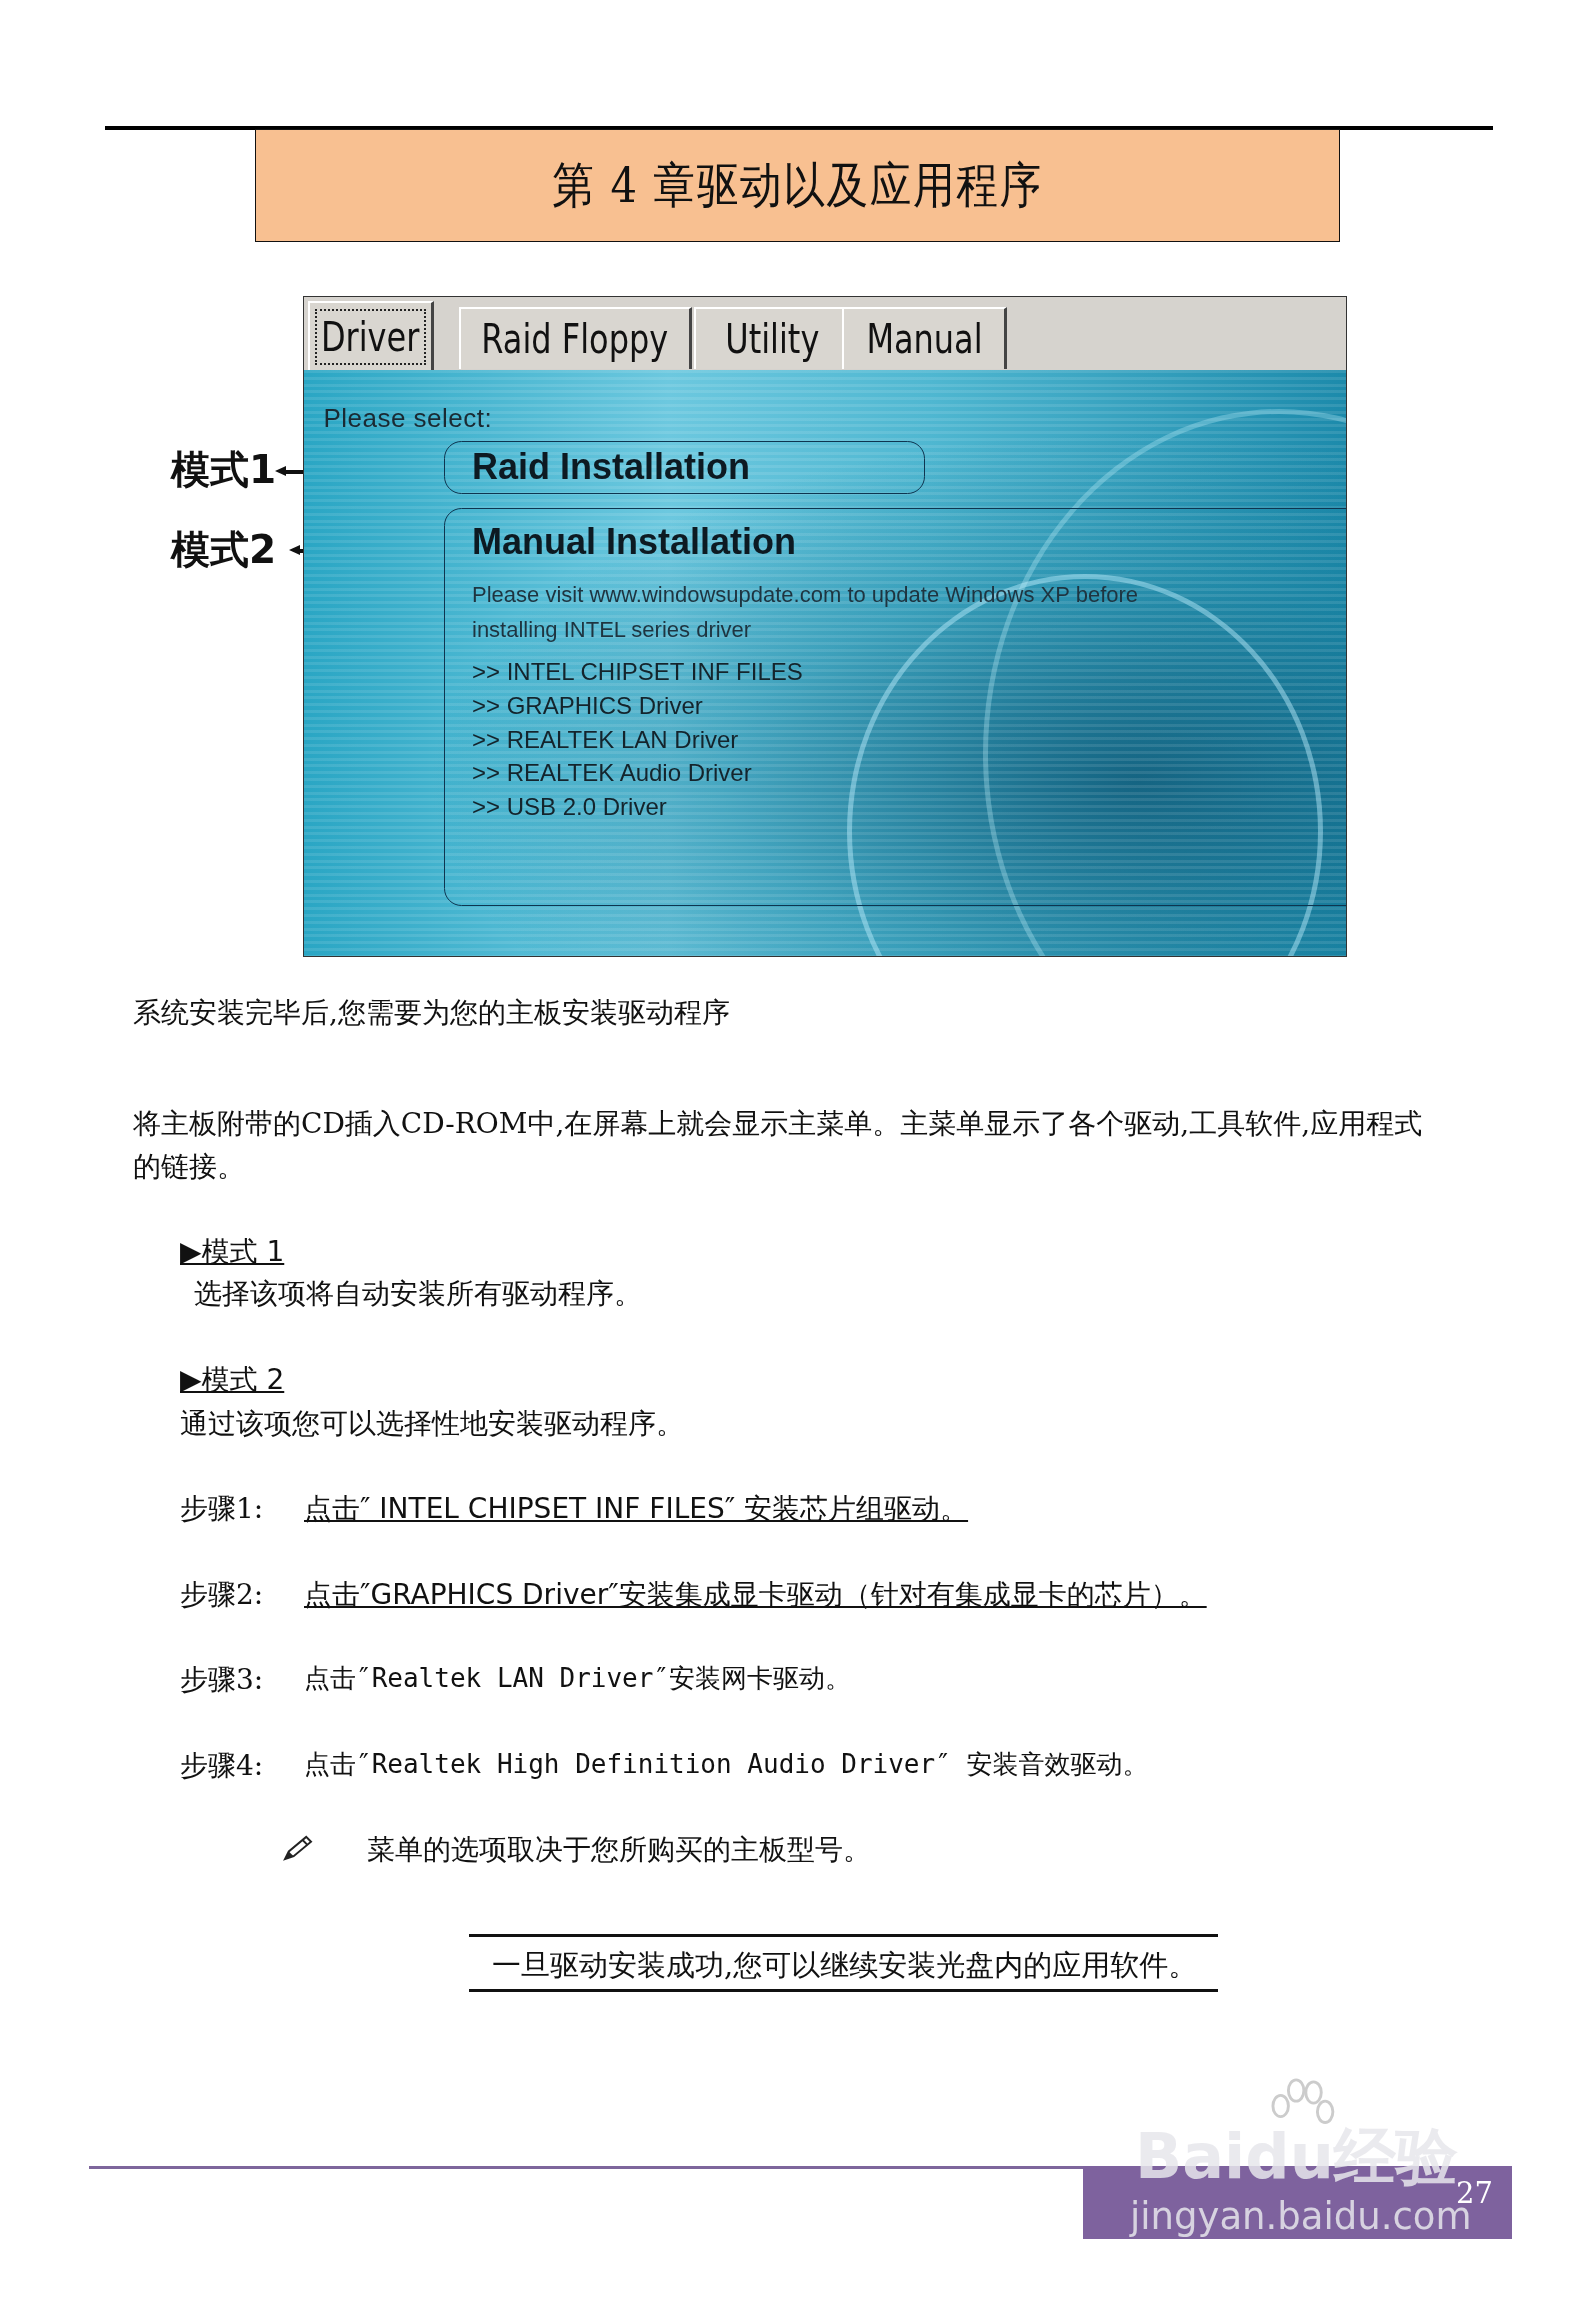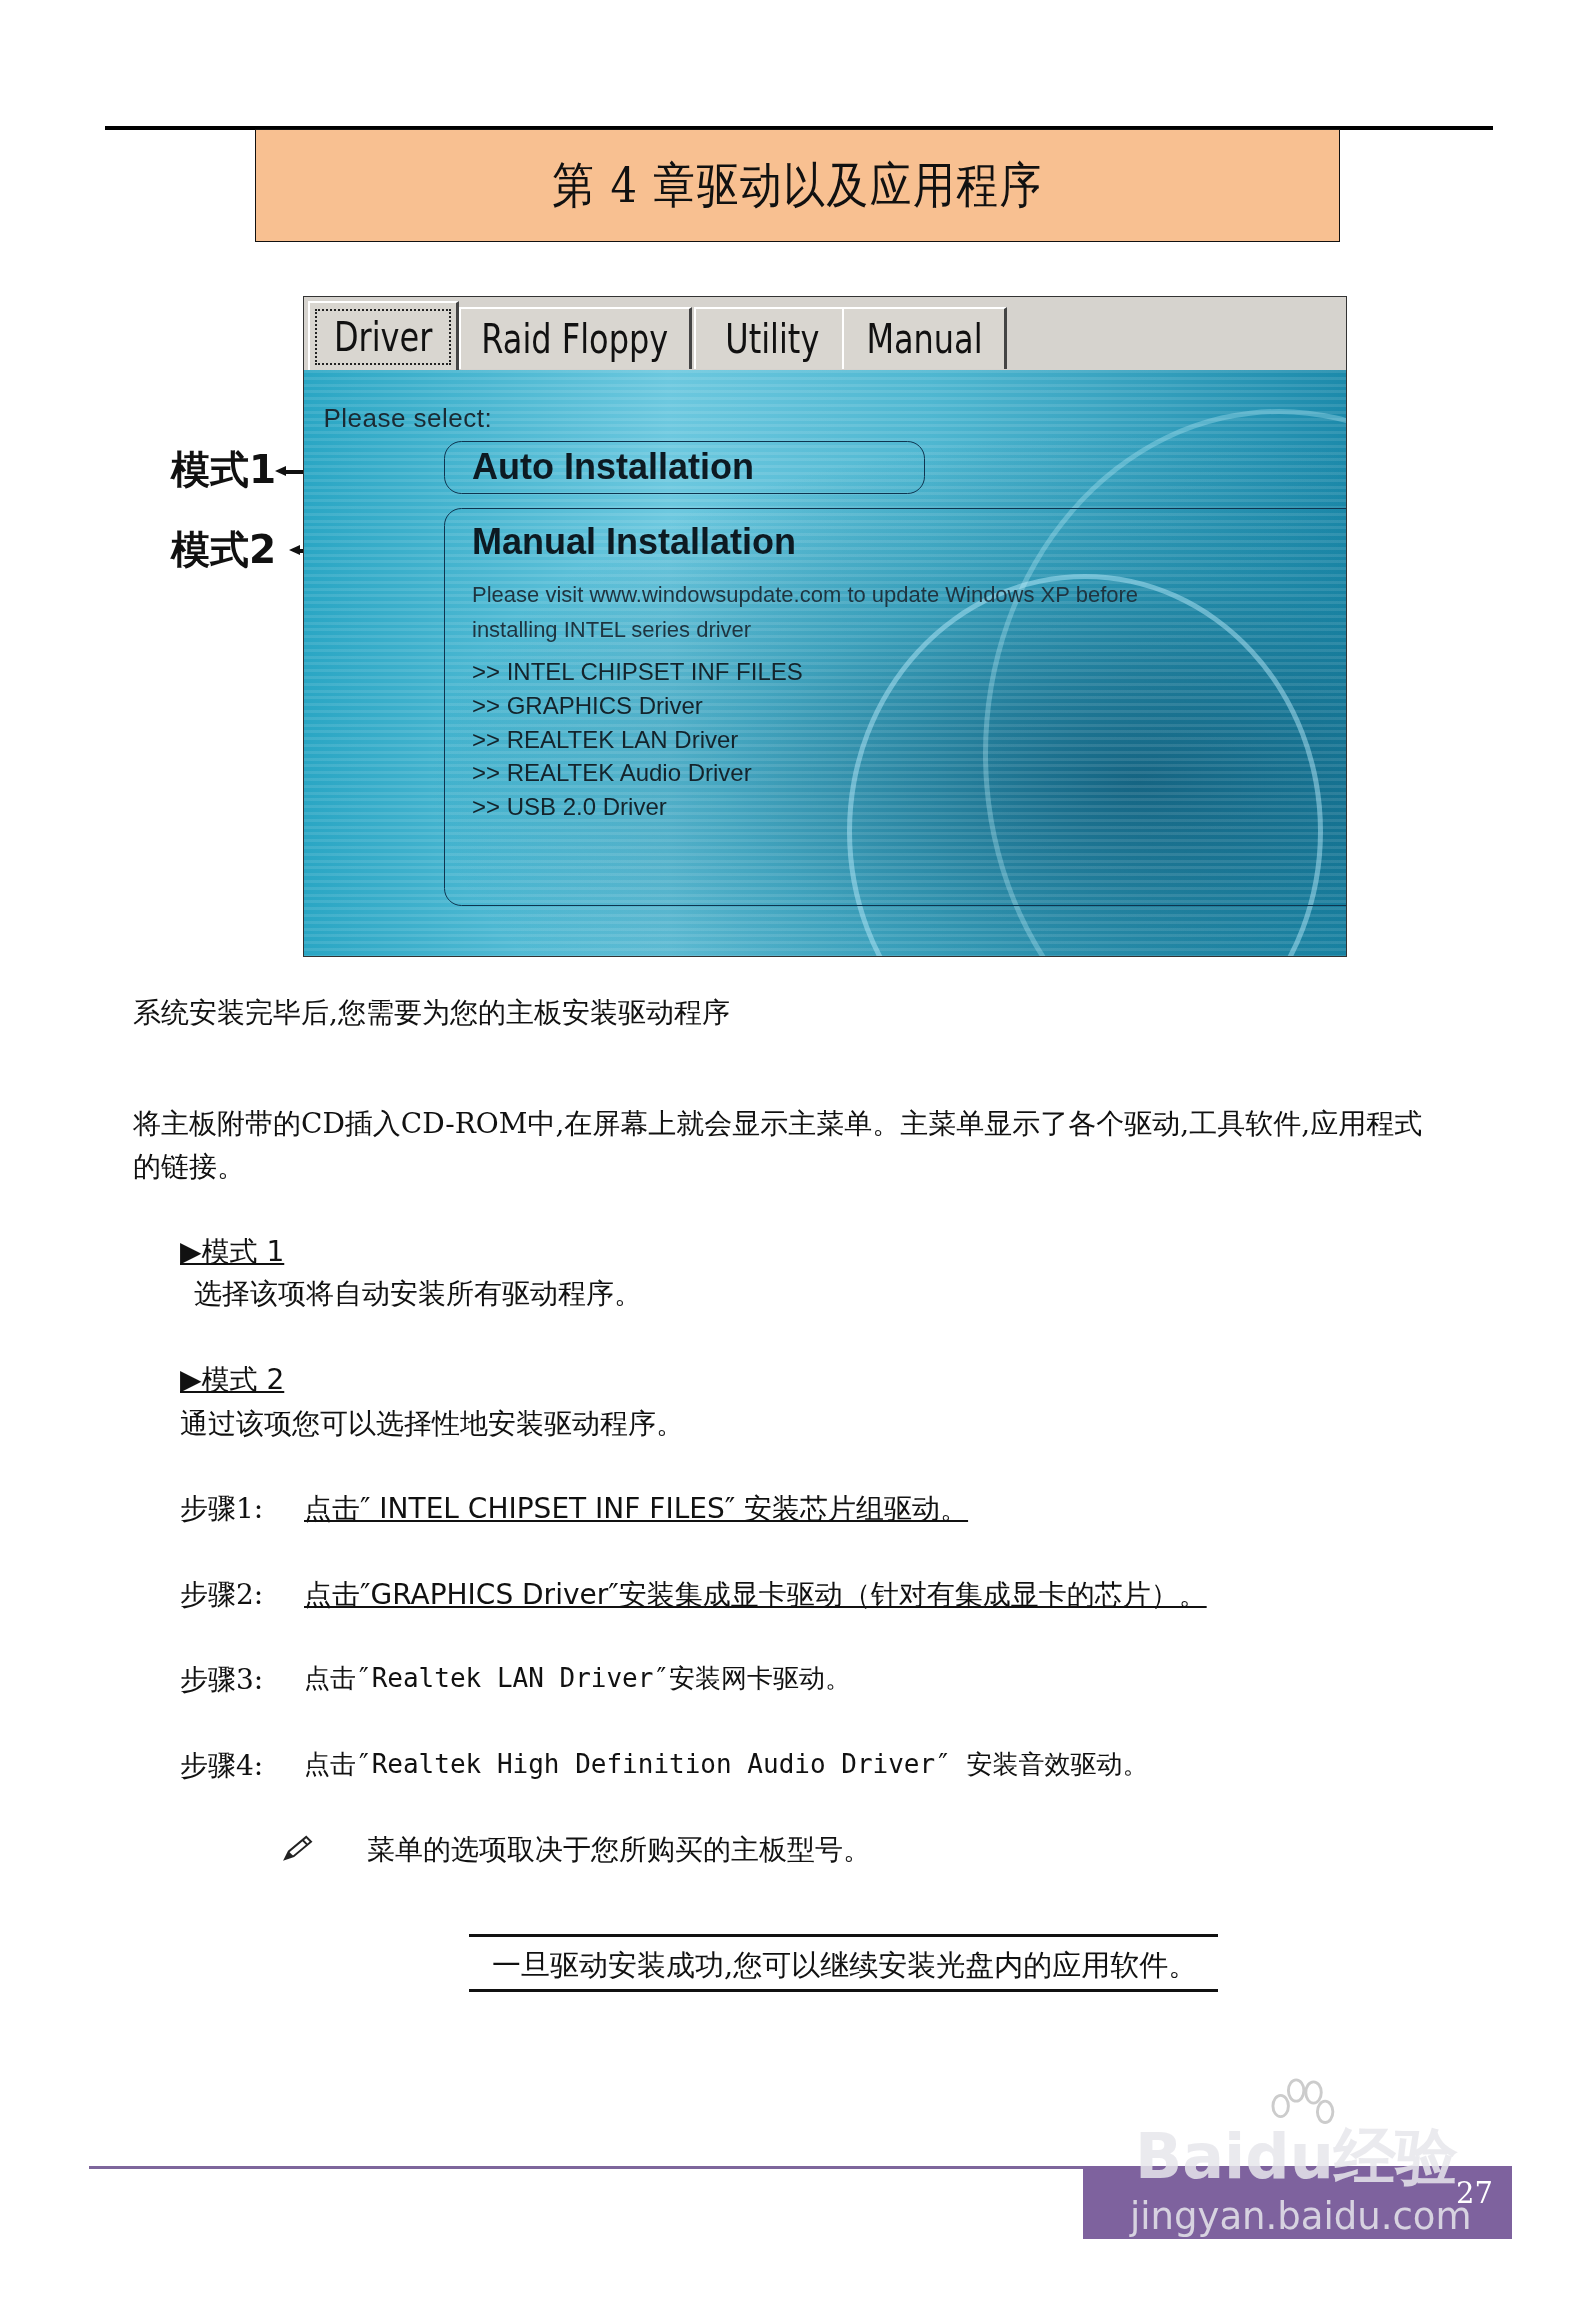--- a/index.html
+++ b/index.html
@@ -70,21 +70,21 @@
 <div class="abs callout" style="left:171px;top:443px;">模式1</div>
 <div class="abs arrowhead" style="left:275px;top:466px;"></div>
 <div class="abs callout-line" style="left:285px;top:470px;width:159px;"></div>
 
 <div class="abs callout" style="left:171px;top:523px;">模式2</div>
 <div class="abs arrowhead" style="left:289px;top:545px;"></div>
 <div class="abs callout-line" style="left:300px;top:549px;width:146px;"></div>
 
 <div class="abs shot">
   <div class="abs tabbar">
-    <div class="tab active" style="left:3.9px;width:151px;">
+    <div class="tab active" style="left:3.9px;width:126px;">
       <div class="focus"></div>
       <span>Driver</span>
     </div>
     <div class="tab" style="left:155px;width:233px;">
       <span>Raid Floppy</span>
     </div>
     <div class="tab" style="left:390px;width:158px;">
       <span>Utility</span>
     </div>
     <div class="tab" style="left:538px;width:165px;">
@@ -92,21 +92,21 @@
     </div>
   </div>
 
   <div class="abs panel">
     <div class="abs arc" style="left:543px;top:204px;width:466px;height:505px;"></div>
     <div class="abs arc" style="left:679px;top:39px;width:582px;height:679px;border-color:rgba(200,245,255,0.30);"></div>
 
     <div class="abs please">Please select:</div>
 
     <div class="abs auto-box">
-      <div class="abs auto-label">Auto Installation</div>
+      <div class="abs auto-label">Raid Installation</div>
     </div>
 
     <div class="abs manual-box">
       <div class="abs manual-label">Manual Installation</div>
       <div class="abs manual-note">Please visit www.windowsupdate.com to update Windows XP before installing INTEL series driver</div>
       <div class="driver-link" style="top:149px;">&gt;&gt; INTEL CHIPSET INF FILES</div>
       <div class="driver-link" style="top:183px;">&gt;&gt; GRAPHICS Driver</div>
       <div class="driver-link" style="top:217px;">&gt;&gt; REALTEK LAN Driver</div>
       <div class="driver-link" style="top:250px;">&gt;&gt; REALTEK Audio Driver</div>
       <div class="driver-link" style="top:284px;">&gt;&gt; USB 2.0 Driver</div>

